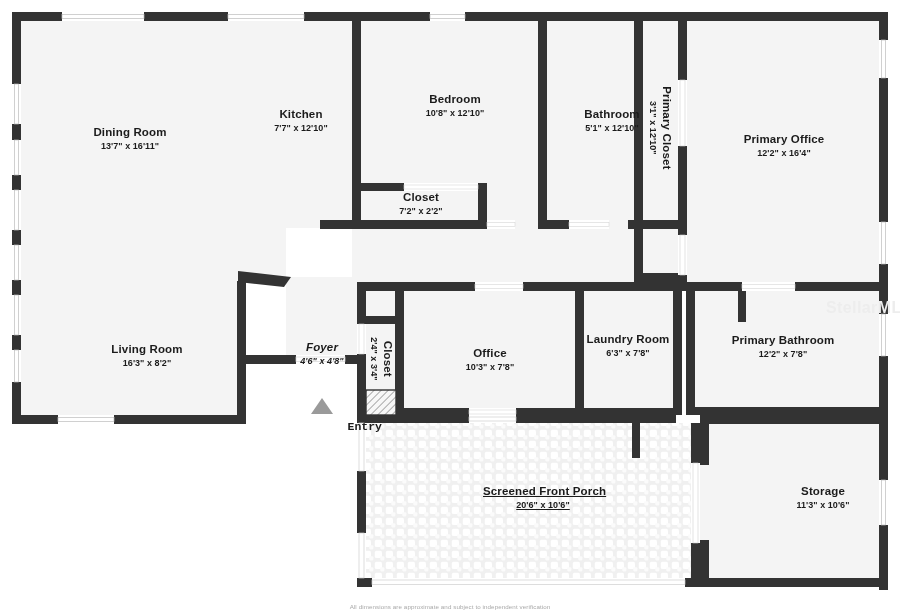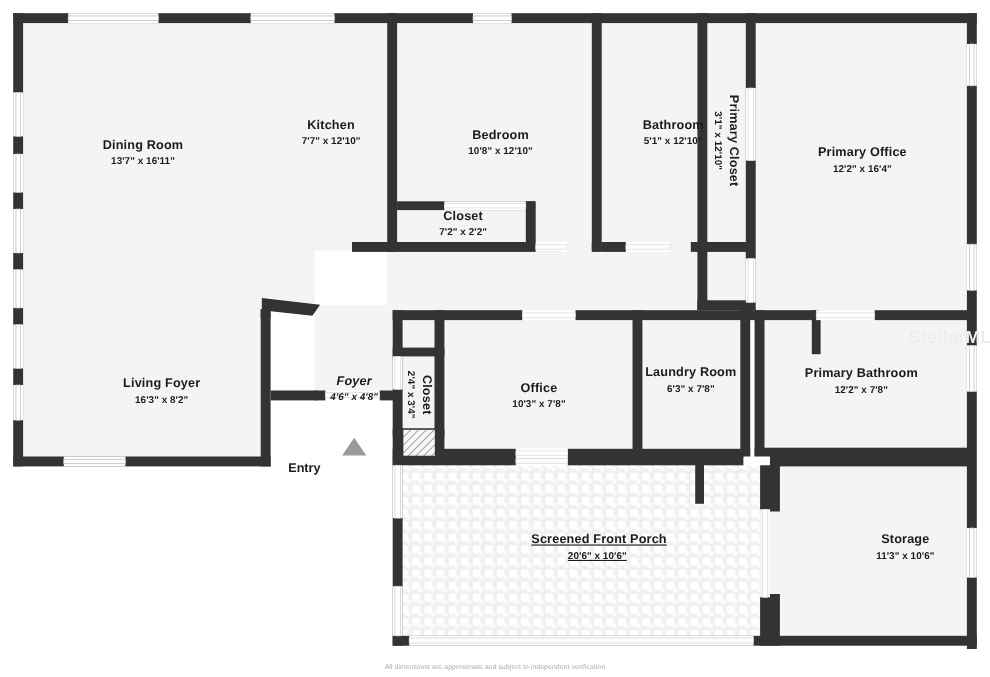--- a/index.html
+++ b/index.html
@@ -49,25 +49,26 @@
     letter-spacing: 0.05px;
   }
   .rot-label {
     transform-origin: 50% 50%;
   }
   .rot-cw {
     transform: rotate(90deg);
   }
   .entry-label {
     position: absolute;
-    text-align: left;
+    text-align: right;
     font-weight: bold;
     font-size: 11.5px;
     color: #1b1b1b;
     white-space: nowrap;
+    font-family: Liberation Mono, monospace;
   }
   .disclaimer {
     position: absolute;
     left: 0;
     width: 900px;
     text-align: center;
     font-size: 6.2px;
     color: #a8a8a8;
     letter-spacing: 0.1px;
     font-family: "Liberation Sans", sans-serif;
@@ -353,21 +354,21 @@
   <div class="room-label" style="left:70px; top:126px; width:120px;">
     <span class="rname">Dining Room</span>
     <span class="rdim">13'7" x 16'11"</span>
   </div>
 
   <div class="room-label" style="left:241px; top:108px; width:120px;">
     <span class="rname">Kitchen</span>
     <span class="rdim">7'7" x 12'10"</span>
   </div>
 
-  <div class="room-label" style="left:395px; top:93px; width:120px;margin-top:24px;">
+  <div class="room-label" style="left:395px; top:93px; width:120px;">
     <span class="rname">Bedroom</span>
     <span class="rdim">10'8" x 12'10"</span>
   </div>
 
   <div class="room-label" style="left:552px; top:108px; width:120px;">
     <span class="rname">Bathroom</span>
     <span class="rdim">5'1" x 12'10"</span>
   </div>
 
   <div class="room-label rot-label rot-cw" style="left:600px; top:115px; width:120px;">
@@ -379,21 +380,21 @@
     <span class="rname">Primary Office</span>
     <span class="rdim">12'2" x 16'4"</span>
   </div>
 
   <div class="room-label" style="left:361px; top:191px; width:120px;">
     <span class="rname">Closet</span>
     <span class="rdim">7'2" x 2'2"</span>
   </div>
 
   <div class="room-label" style="left:87px; top:343px; width:120px;">
-    <span class="rname">Living Foyer</span>
+    <span class="rname">Living Room</span>
     <span class="rdim">16'3" x 8'2"</span>
   </div>
 
   <div class="room-label" style="left:262px; top:341px; width:120px;font-style:italic;">
     <span class="rname">Foyer</span>
     <span class="rdim">4'6" x 4'8"</span>
   </div>
 
   <div class="room-label rot-label rot-cw" style="left:321px; top:346px; width:120px;">
     <span class="rname">Closet</span>

